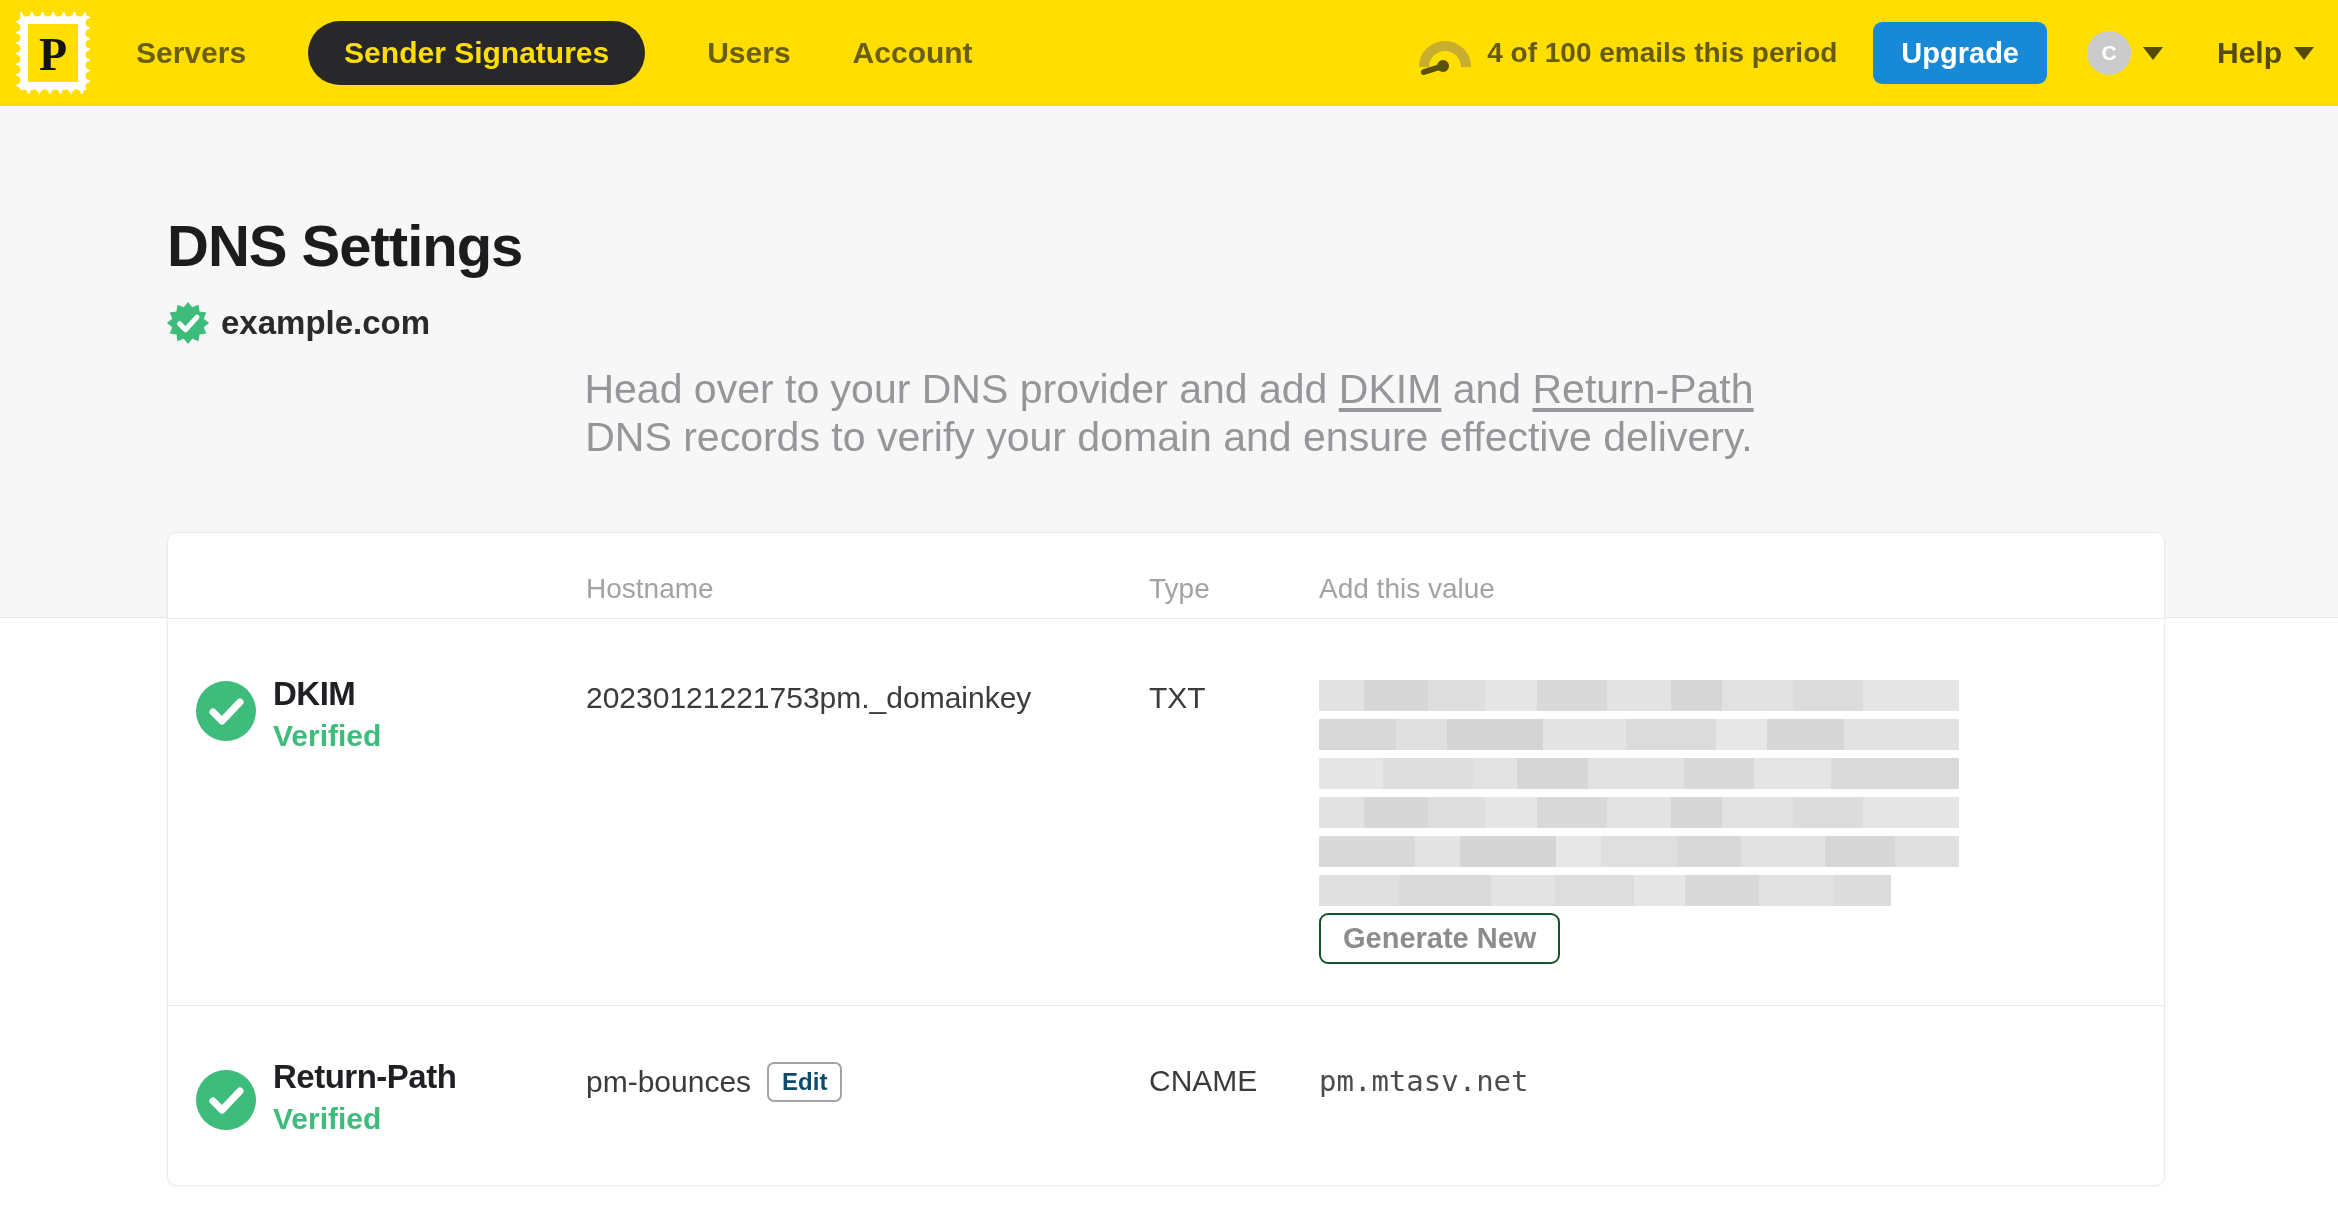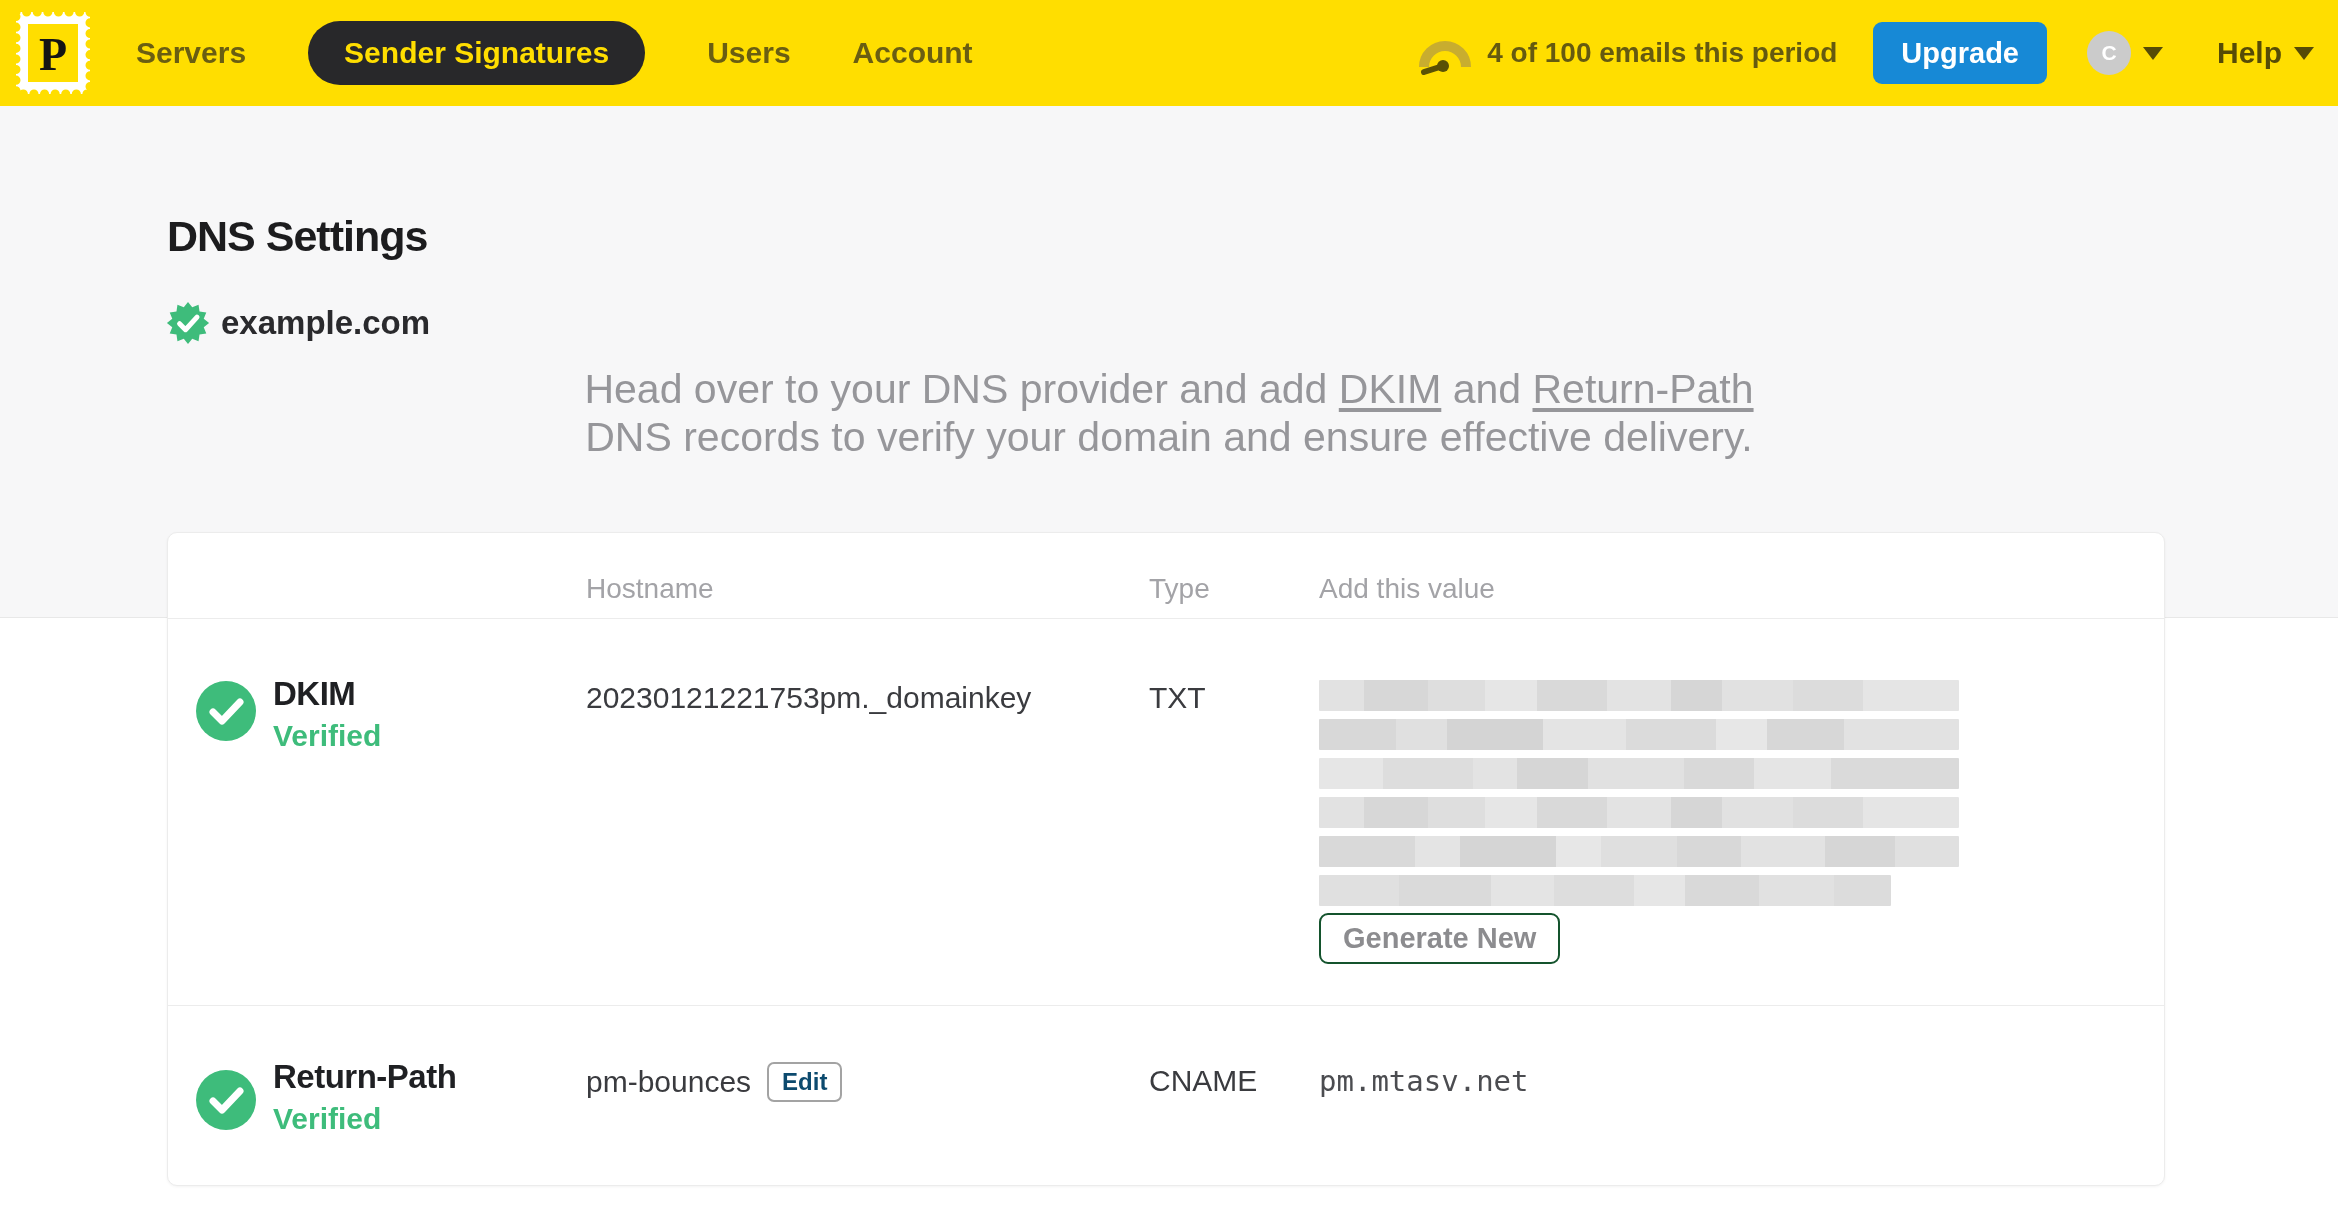--- a/index.html
+++ b/index.html
@@ -29,21 +29,21 @@
   .caret { width:0; height:0; border-left:10px solid transparent;
            border-right:10px solid transparent; border-top:13px solid #564B06;
            margin-left:12px; }
   .help-wrap { display:flex; align-items:center; margin-left:54px; cursor:pointer; }
   .help-label { font-size:30px; font-weight:700; color:#564B06; }
 
   
   .bg-upper { position:absolute; top:106px; left:0; width:100%; height:512px;
               background:#F7F7F8; border-bottom:1px solid #E8E8E8; }
 
-  .page-title { position:absolute; left:167px; top:212px; font-size:43px;
+  .page-title { position:absolute; left:167px; top:212px; font-size:58px;
                 font-weight:800; letter-spacing:-1px; color:#1C1C1E; }
   .domain-row { position:absolute; left:165px; top:300px; display:flex;
                 align-items:center; }
   .seal { width:46px; height:46px; margin-right:10px; }
   .domain-name { font-size:33px; font-weight:700; color:#2A2A2D; }
 
   .description { position:absolute; top:365px; left:0; width:100%;
                  text-align:center; }
   .description .inner { display:inline-block; max-width:1260px; font-size:41px;
                         line-height:48px; color:#96969A; }

